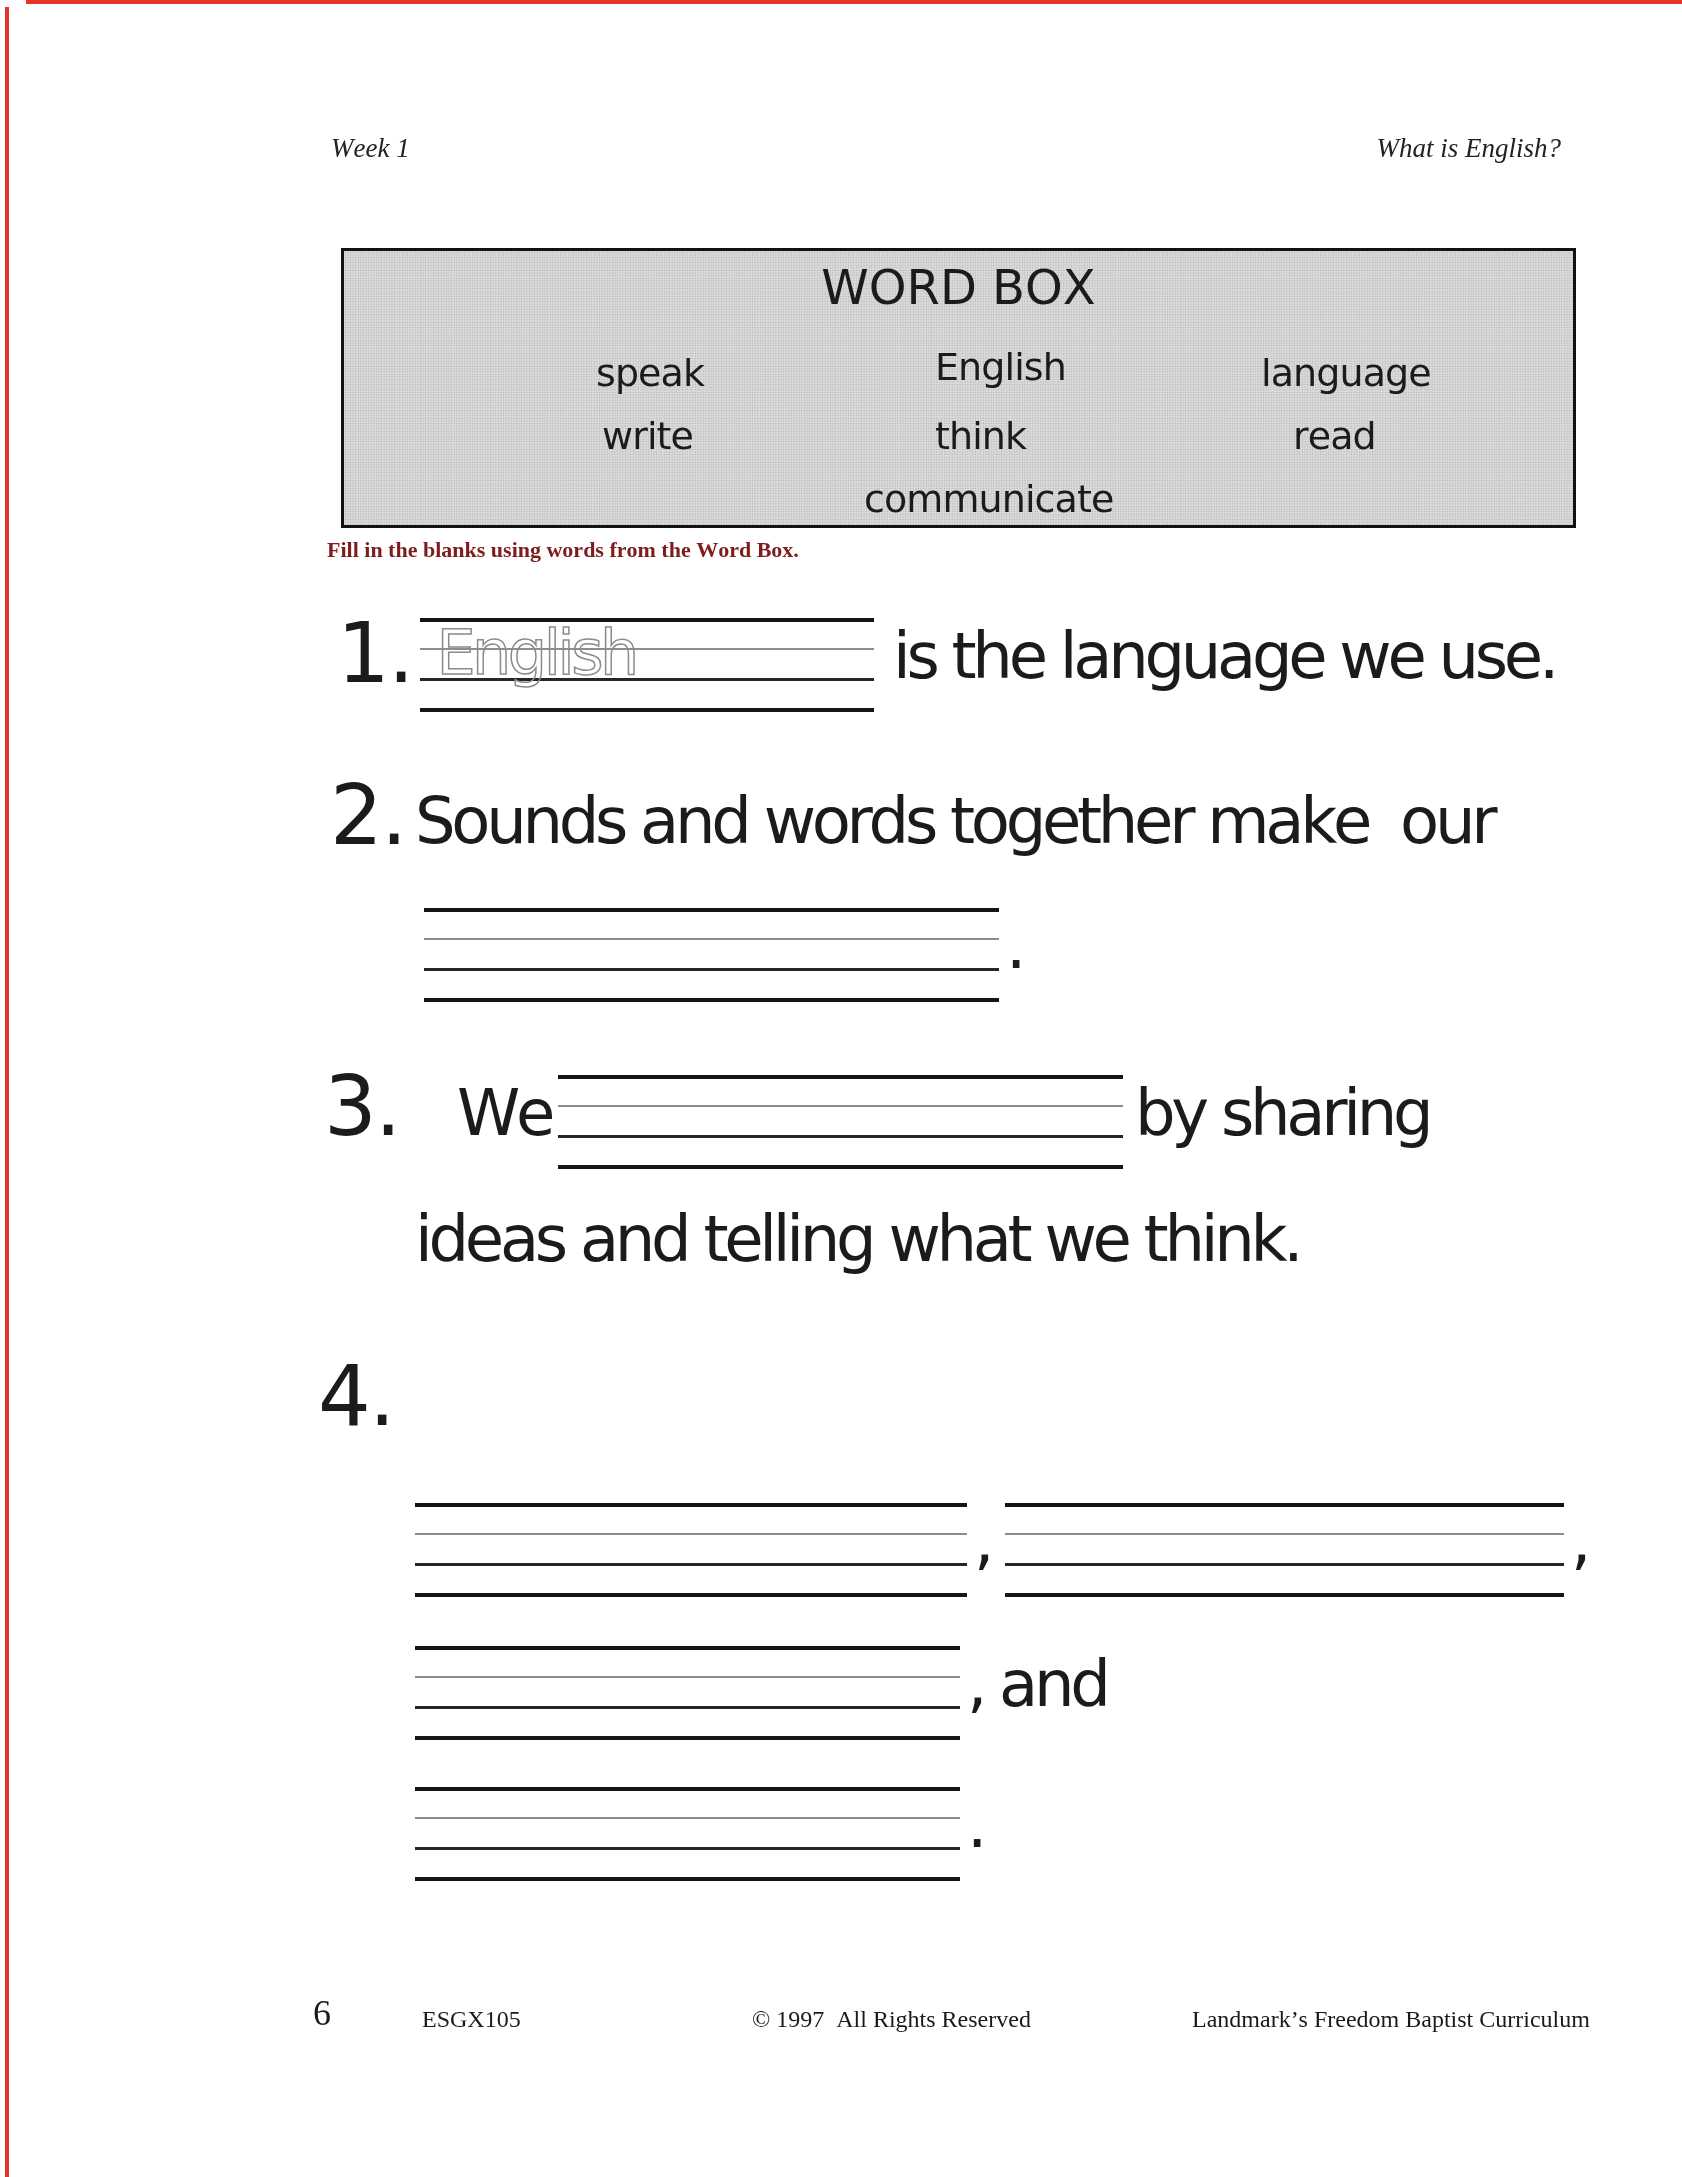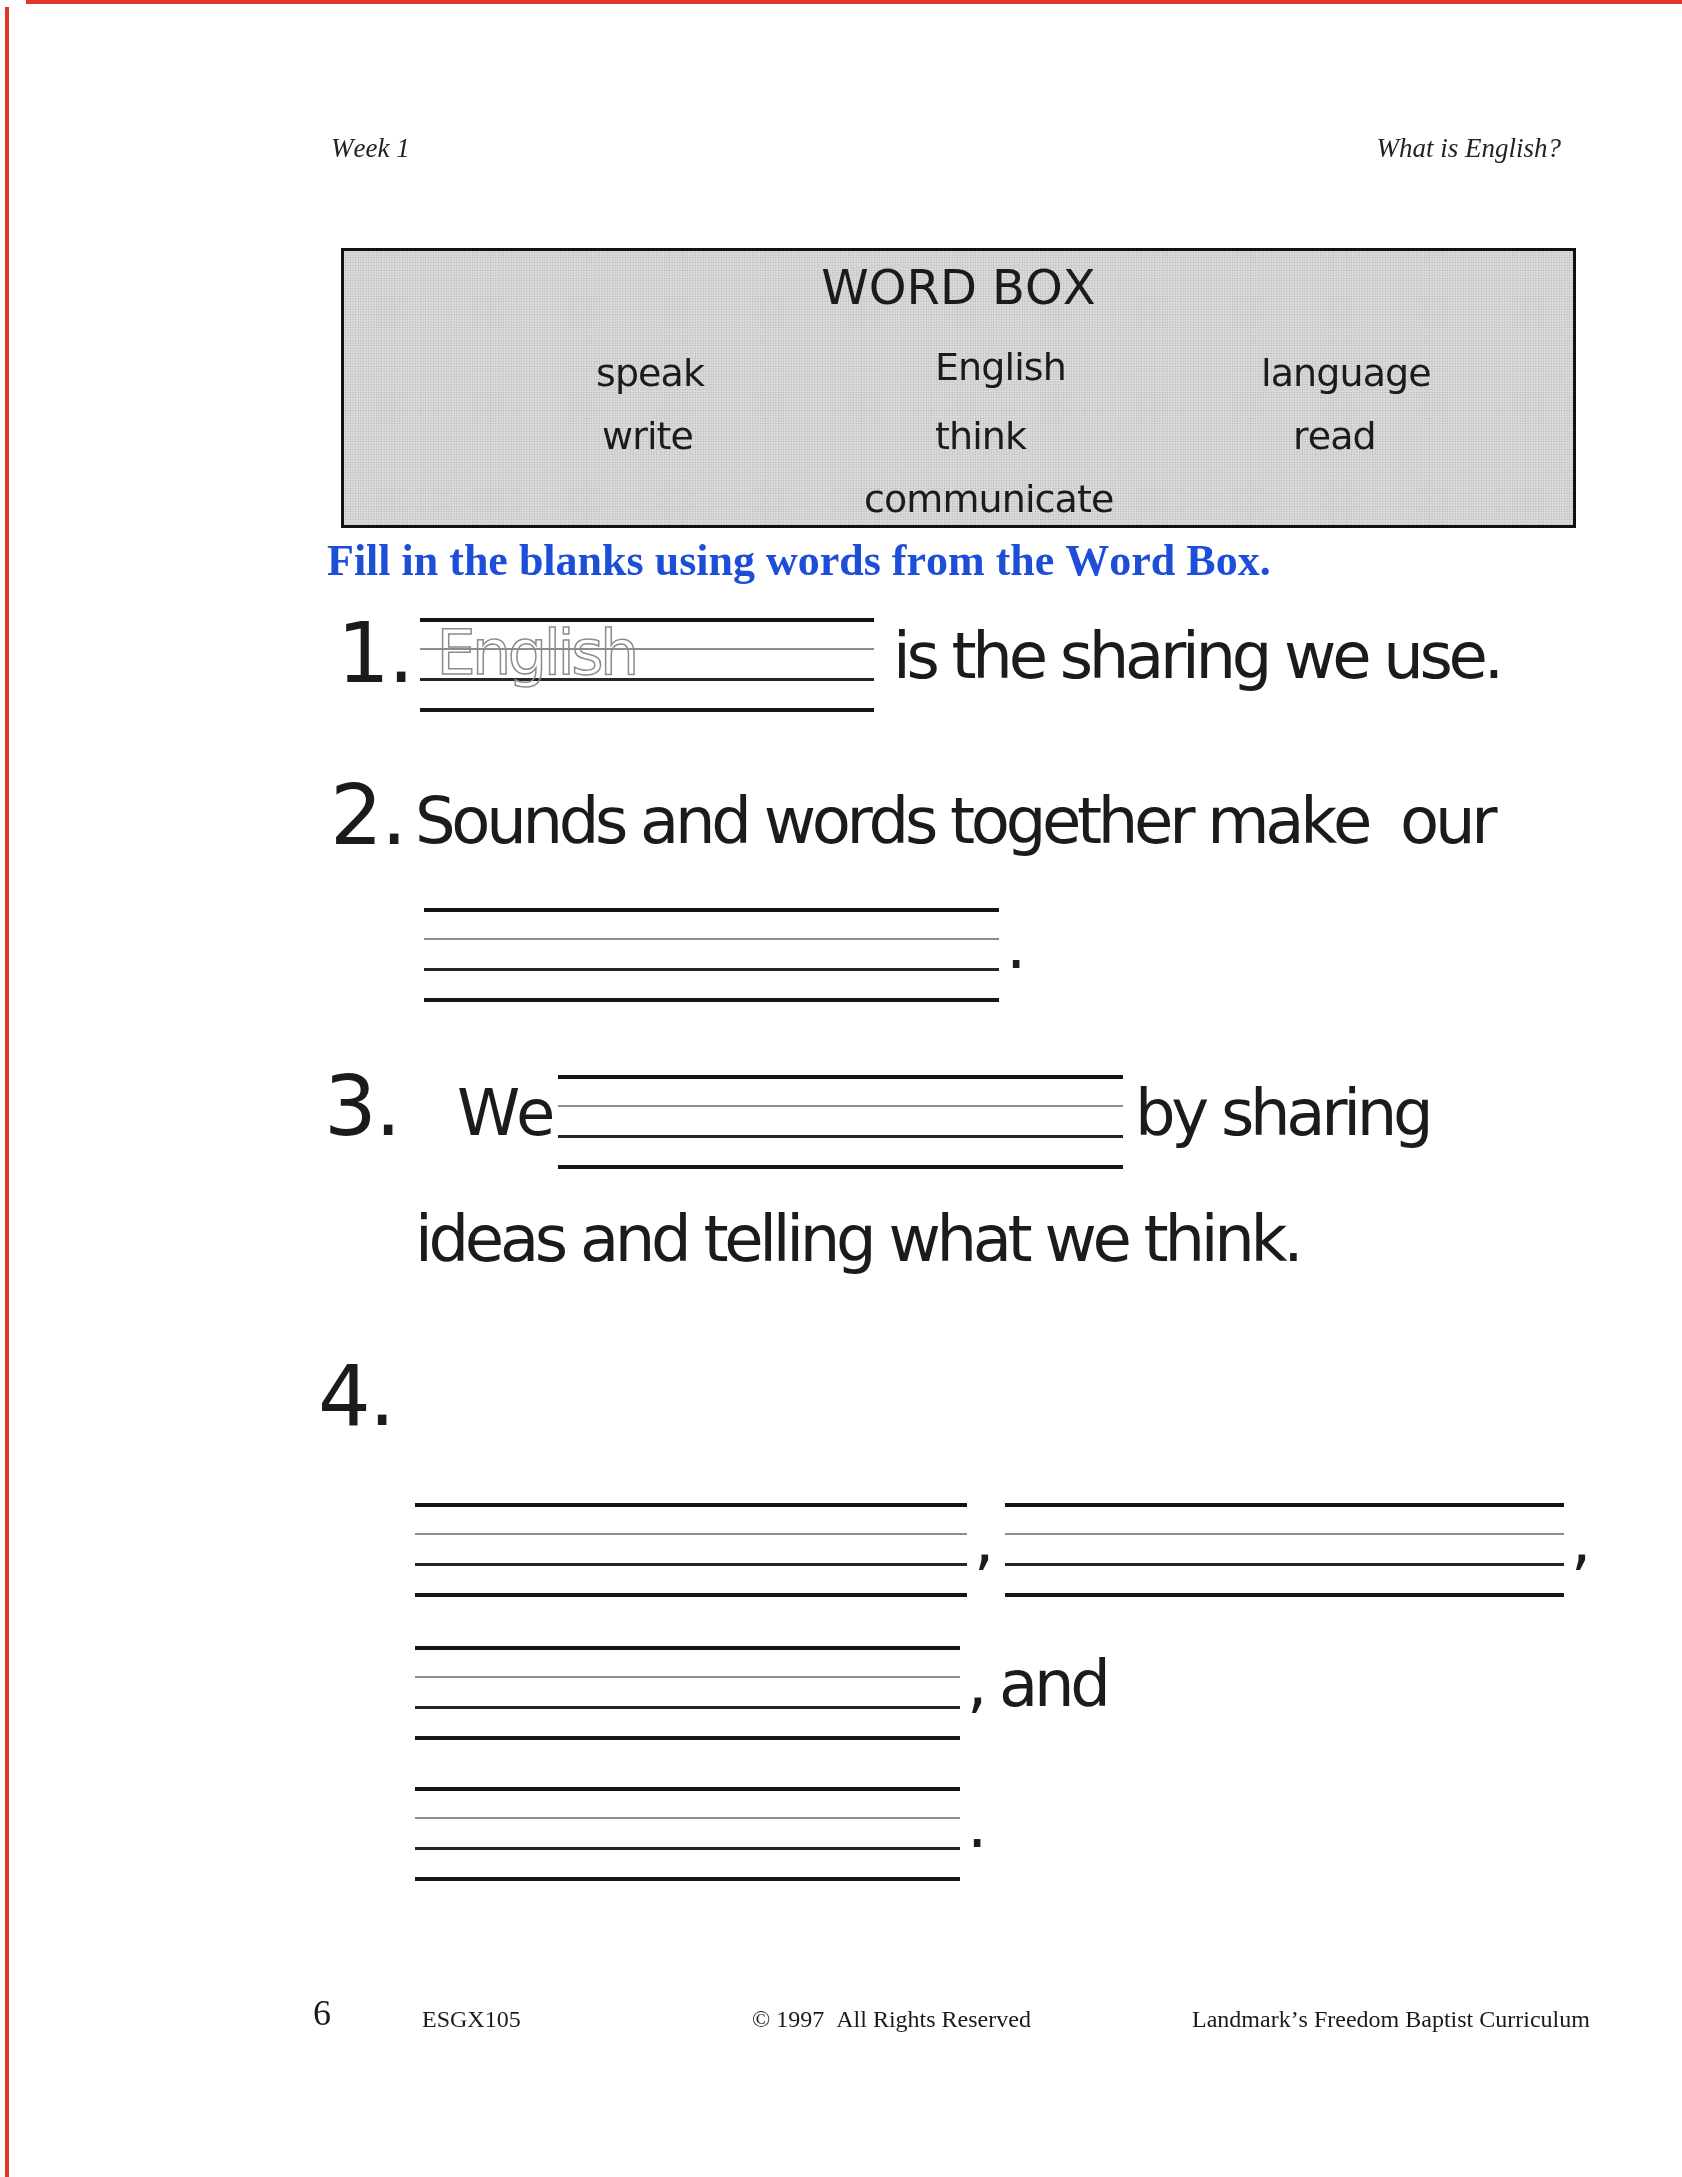--- a/index.html
+++ b/index.html
@@ -28,22 +28,22 @@
   .hw {
     position:absolute; font-family:"DejaVu Sans", sans-serif; color:#1b1b1b;
     font-size:64px; letter-spacing:-4.3px; line-height:1; white-space:pre;
   }
   .wb-title { left:50%; transform:translateX(-50%); top:12px; font-size:48px; letter-spacing:0px; }
   .wb-word { font-size:38px; letter-spacing:-0.9px; }
   .num { font-size:83px; letter-spacing:-1.7px; }
 
   .instruction {
     position:absolute; left:327px; top:539px;
-    font-family:"Liberation Serif", serif; font-weight:bold; font-size:44px;
-    color:#1d4ed8; line-height:1; white-space:pre;
+    font-family:"Liberation Serif", serif; font-weight:bold; font-size:22px;
+    color:#7f1d1d; line-height:1; white-space:pre;
   }
 
   .blank { position:absolute; height:93px; }
   .blank .r { position:absolute; left:0; right:0; }
   .r1 { top:0;     height:3.5px; background:#141414; }
   .r2 { top:30px;  height:1.7px; background:#8d8d8d; }
   .r3 { top:60px;  height:2.6px; background:#262626; }
   .r4 { top:90px; height:3.5px; background:#161616; }
   .suffix { position:absolute; top:6px; left:100%; margin-left:7px; letter-spacing:0; }
 
@@ -86,21 +86,21 @@
   <div class="instruction">Fill in the blanks using words from the Word Box.</div>
 
   <div class="hw num" style="left:337px; top:612px;">1.</div>
   <div class="blank" style="left:420px; top:618px; width:454px;">
     <div class="r r1"></div>
     <div class="r r2"></div>
     <div class="r r3"></div>
     <div class="r r4"></div>
     <span class="traced">English</span>
   </div>
-  <div class="hw" style="left:893px; top:624px;">is the sharing we use.</div>
+  <div class="hw" style="left:893px; top:624px;">is the language we use.</div>
 
   <div class="hw num" style="left:330px; top:774px;">2.</div>
   <div class="hw" style="left:415px; top:789px;">Sounds and words together make  our</div>
   <div class="blank" style="left:424px; top:908px; width:575px;">
     <div class="r r1"></div>
     <div class="r r2"></div>
     <div class="r r3"></div>
     <div class="r r4"></div>
     <span class="hw suffix">.</span>
   </div>

